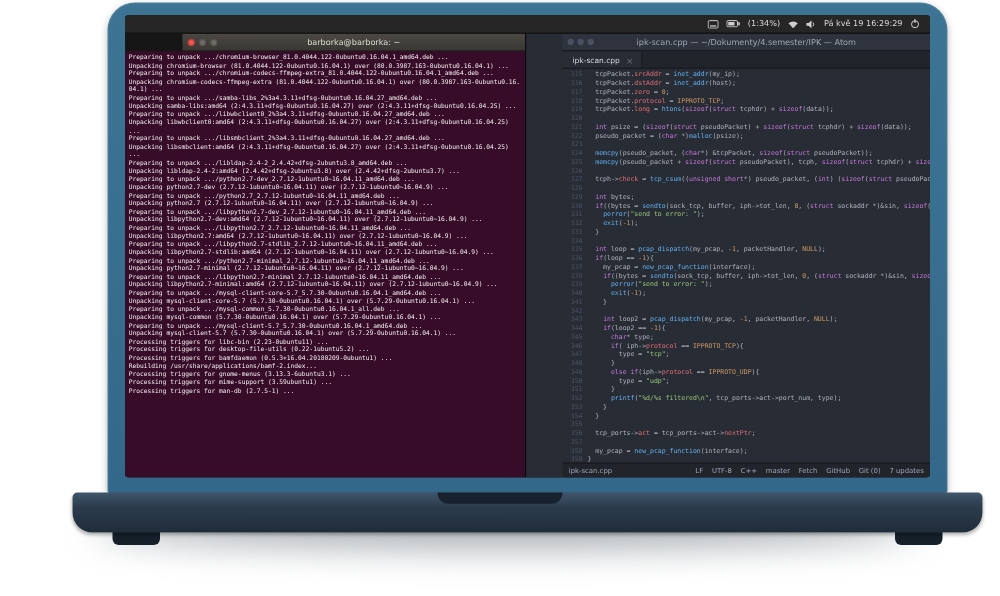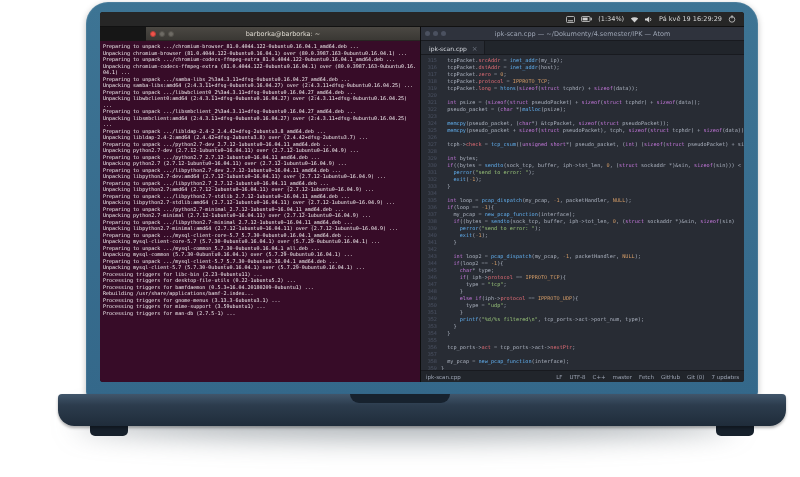--- a/index.html
+++ b/index.html
@@ -56,21 +56,21 @@
   .tbtn{width:6px;height:6px;border-radius:50%;}
   .tbtn.close{background:#f0544c;border:1px solid #b33e38;box-sizing:border-box;}
   .tbtn.min,.tbtn.max{background:#6e6b65;border:1px solid #55524c;box-sizing:border-box;}
   .term-body{
     flex:1;background:#370c28;color:#f2eef0;
     font-family:"DejaVu Sans Mono",monospace;font-size:5px;line-height:1.3;
     padding:2px 3px;overflow:hidden;
   }
   .term-line{white-space:pre-wrap;word-break:break-all;}
   
-  .atom{flex:1;display:flex;flex-direction:column;background:#282c34;overflow:hidden;}
+  .atom{flex:1;display:flex;flex-direction:column;background:#282c34;overflow:hidden;padding-left:29px;}
   .atom-titlebar{
     height:13px;background:#2f333d;border-bottom:1px solid #181a1f;
     color:#9da5b4;font-size:6.5px;display:flex;align-items:center;justify-content:center;
     position:relative;flex-shrink:0;
   }
   .atom-btns{position:absolute;left:4px;top:4px;display:flex;gap:3px;}
   .abtn{width:5px;height:5px;border-radius:50%;background:#4b5160;}
   .atom-tabbar{height:13px;background:#21252b;display:flex;align-items:stretch;flex-shrink:0;border-bottom:1px solid #181a1f;}
   .atom-tab{
     background:#282c34;color:#d7dae0;font-size:6px;padding:2px 6px 0 8px;

